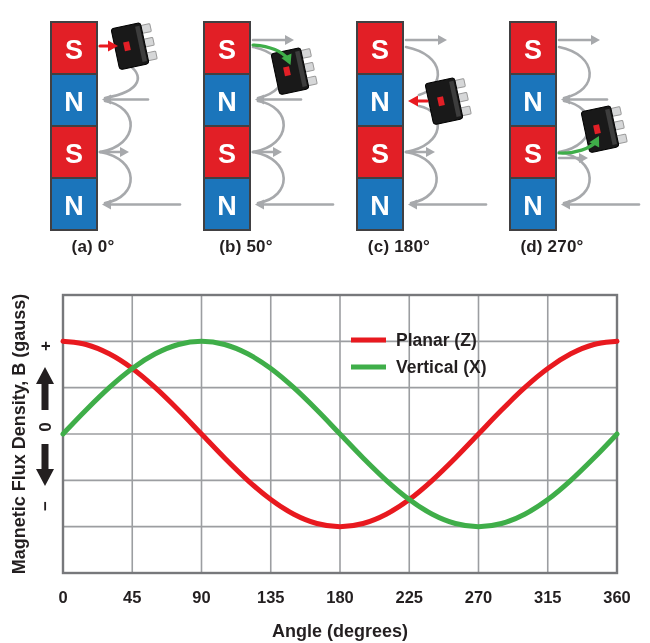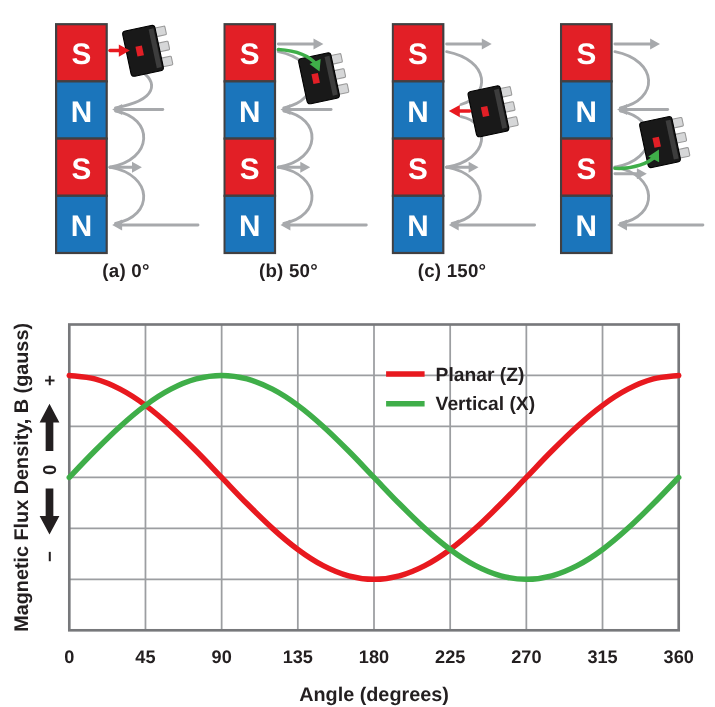--- a/index.html
+++ b/index.html
@@ -9,21 +9,21 @@
     -webkit-font-smoothing:antialiased;
   }
   .figure{width:650px;height:643px;position:relative;}
   .panels-row{
     display:flex;flex-direction:row;align-items:flex-start;
     padding:21px 0 0 50px;height:239px;box-sizing:content-box;
   }
   .panel{width:153px;flex:none;}
   .panel svg{display:block;}
   .caption{
-    width:86px;text-align:right;margin-top:4px;white-space:nowrap;
+    width:86px;text-align:center;margin-top:4px;white-space:nowrap;
     font-weight:bold;font-size:17px;color:#231f20;letter-spacing:0.2px;
   }
   .chart-wrap{width:650px;height:383px;}
   .chart-wrap svg{display:block;}
   text{font-family:"Liberation Sans","DejaVu Sans",sans-serif;}
 </style>
 </head>
 <body>
 
 <div class="figure">
@@ -117,21 +117,21 @@
     <rect x="13" y="-18" width="10" height="8" rx="1" fill="#d6d7d8" stroke="#9b9b9b" stroke-width="1"></rect>
             <rect x="13" y="-4" width="10" height="8" rx="1" fill="#d6d7d8" stroke="#9b9b9b" stroke-width="1"></rect>
             <rect x="13" y="10" width="10" height="8" rx="1" fill="#d6d7d8" stroke="#9b9b9b" stroke-width="1"></rect>
     <rect x="-16" y="-21" width="30" height="42" rx="3" fill="#191919" stroke="#000" stroke-width="1"></rect>
     <rect x="8" y="-18" width="4.5" height="36" fill="#3d3d3d"></rect>
     <rect x="-7" y="-5" width="6" height="9" fill="#e21f26"></rect>
   </g>
           <path d="M71,80 L60,80" fill="none" stroke="#e8191f" stroke-width="3.2" stroke-linecap="round"></path>
           <polygon points="52.0,80.0 62.0,74.5 62.0,85.5" fill="#e8191f"></polygon>
         </svg>
-        <div class="caption">(c) 150°</div>
+        <div class="caption">(c) 180°</div>
       </div>
       <div class="panel">
         <svg width="153" height="212" viewBox="0 0 153 212">
           <rect x="1" y="1" width="46" height="52" fill="#e21f26" stroke="#414042" stroke-width="2"></rect>
           <text x="24" y="37.5" text-anchor="middle" font-size="27" font-weight="bold" fill="#ffffff">S</text>
           <rect x="1" y="53" width="46" height="52" fill="#1b75bb" stroke="#414042" stroke-width="2"></rect>
           <text x="24" y="89.5" text-anchor="middle" font-size="27" font-weight="bold" fill="#ffffff">N</text>
           <rect x="1" y="105" width="46" height="52" fill="#e21f26" stroke="#414042" stroke-width="2"></rect>
           <text x="24" y="141.5" text-anchor="middle" font-size="27" font-weight="bold" fill="#ffffff">S</text>
           <rect x="1" y="157" width="46" height="52" fill="#1b75bb" stroke="#414042" stroke-width="2"></rect>
@@ -151,20 +151,21 @@
     <rect x="13" y="-18" width="10" height="8" rx="1" fill="#d6d7d8" stroke="#9b9b9b" stroke-width="1"></rect>
             <rect x="13" y="-4" width="10" height="8" rx="1" fill="#d6d7d8" stroke="#9b9b9b" stroke-width="1"></rect>
             <rect x="13" y="10" width="10" height="8" rx="1" fill="#d6d7d8" stroke="#9b9b9b" stroke-width="1"></rect>
     <rect x="-16" y="-21" width="30" height="42" rx="3" fill="#191919" stroke="#000" stroke-width="1"></rect>
     <rect x="8" y="-18" width="4.5" height="36" fill="#3d3d3d"></rect>
     <rect x="-7" y="-5" width="6" height="9" fill="#e21f26"></rect>
   </g>
           <path d="M50,132 C67,133 81,127 87,121" fill="none" stroke="#3fae49" stroke-width="3.2" stroke-linecap="round"></path>
           <polygon points="90.0,115.0 90.2,126.4 80.4,121.2" fill="#3fae49"></polygon>
         </svg>
+        <div class="caption">(d) 270°</div>
       </div>
     </div>
   <div class="chart-wrap">
     <svg id="chart" width="650" height="383" viewBox="0 0 650 383">
         <line x1="132.25" y1="35" x2="132.25" y2="313" stroke="#9c9ea1" stroke-width="1.6"></line>
         <line x1="201.5" y1="35" x2="201.5" y2="313" stroke="#9c9ea1" stroke-width="1.6"></line>
         <line x1="270.75" y1="35" x2="270.75" y2="313" stroke="#9c9ea1" stroke-width="1.6"></line>
         <line x1="340" y1="35" x2="340" y2="313" stroke="#9c9ea1" stroke-width="1.6"></line>
         <line x1="409.25" y1="35" x2="409.25" y2="313" stroke="#9c9ea1" stroke-width="1.6"></line>
         <line x1="478.5" y1="35" x2="478.5" y2="313" stroke="#9c9ea1" stroke-width="1.6"></line>

